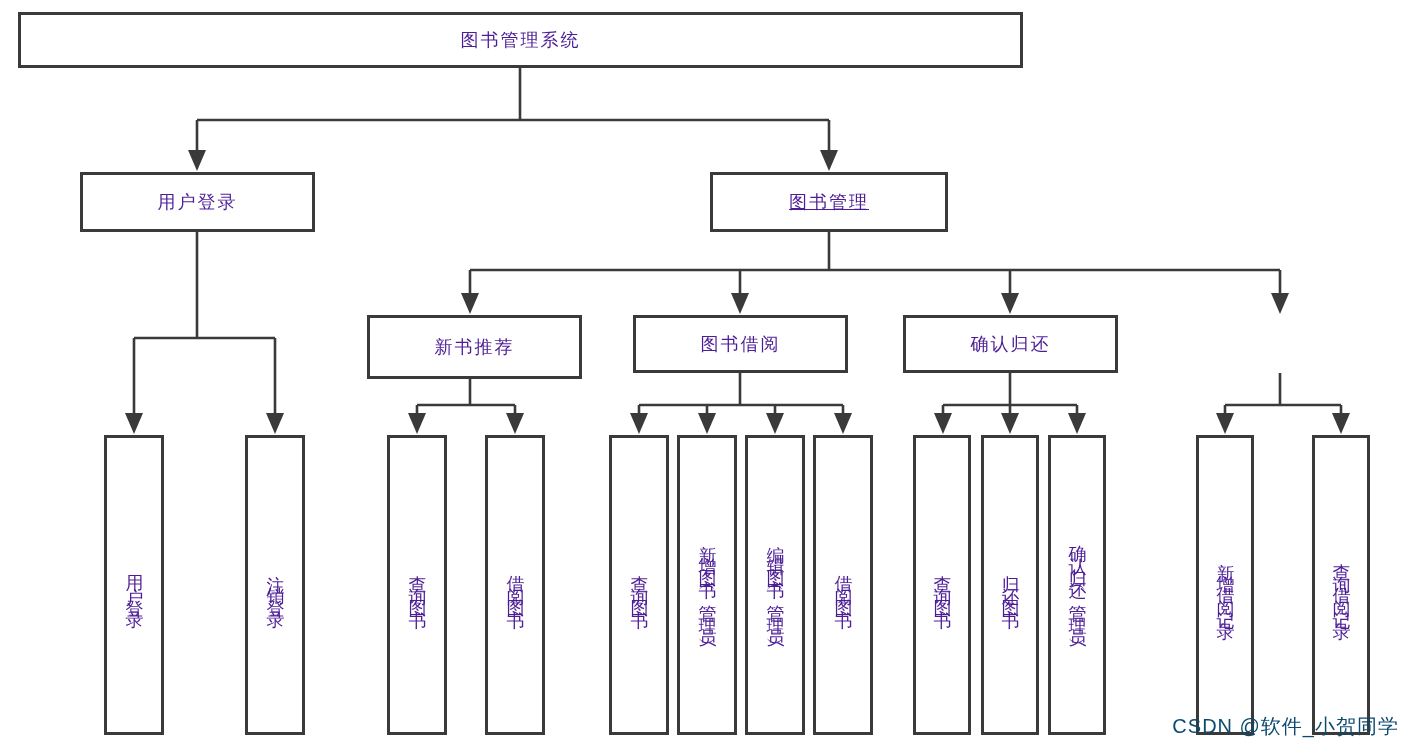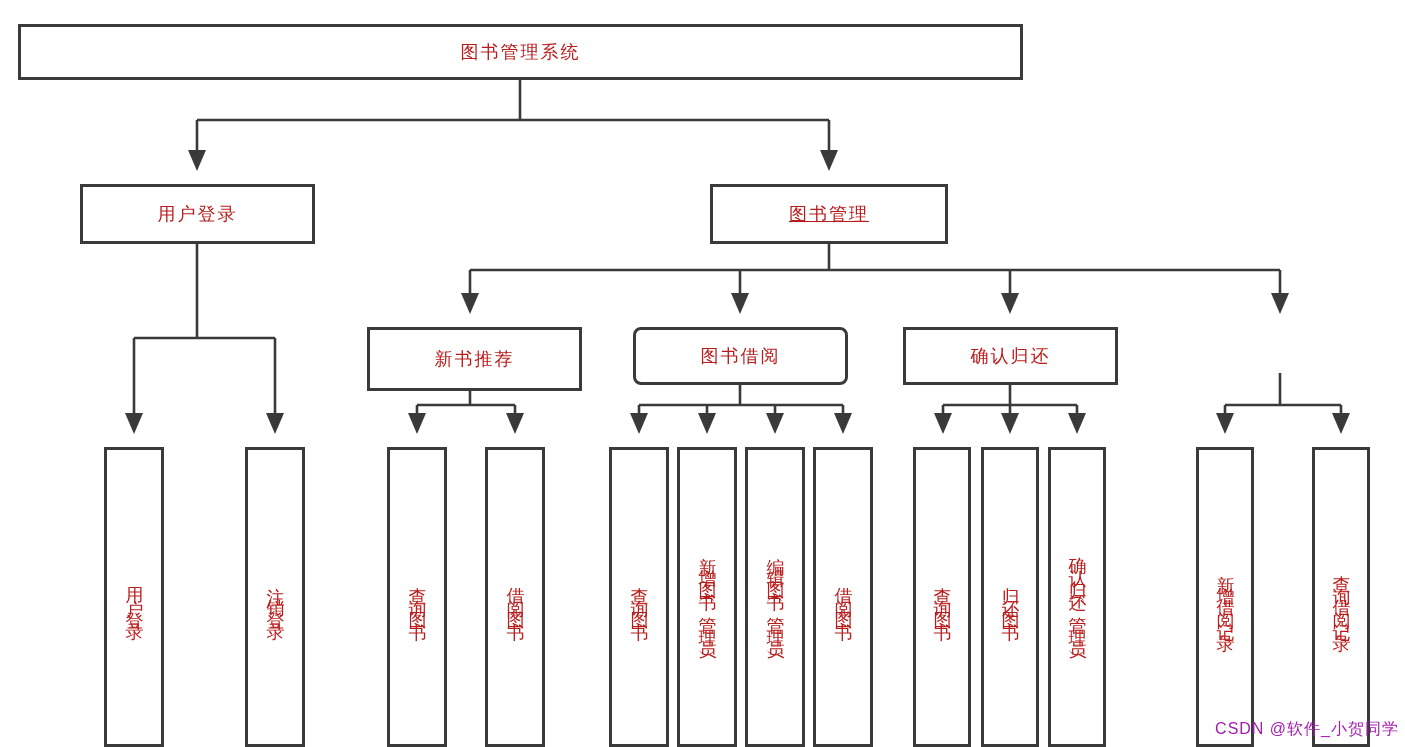--- a/index.html
+++ b/index.html
@@ -17,39 +17,38 @@
     z-index: 0;
   }
   .box {
     position: absolute;
     box-sizing: border-box;
     background: #ffffff;
     border: 3px solid #3a3a3a;
     display: flex;
     align-items: center;
     justify-content: center;
-    color: #b91c1c;
+    color: #4c1d95;
     font-size: 18px;
     letter-spacing: 2px;
     z-index: 1;
-    margin-top: 12px;
   }
   .leaf .vtext {
     writing-mode: vertical-lr;
     text-orientation: mixed;
     letter-spacing: 12px;
     line-height: 1.05;
     white-space: nowrap;
   }
   .watermark {
     position: absolute;
     right: 6px;
     bottom: 7px;
-    color: #a21caf;
-    font-size: 16px;
+    color: #0c4a6e;
+    font-size: 20px;
     letter-spacing: 1px;
     z-index: 2;
     margin-top: 26px;
   }
 </style>
 </head>
 <body>
 
 <div class="canvas">
 
@@ -85,21 +84,21 @@
       <polygon points="1341,434 1332,413 1350,413"></polygon>
     </g>
   </svg>
 
   <div class="box" style="left:18px; top:12px; width:1005px; height:56px;">图书管理系统</div>
 
   <div class="box" style="left:80px; top:172px; width:235px; height:60px;">用户登录</div>
   <div class="box" style="left:710px; top:172px; width:238px; height:60px;text-decoration:underline;">图书管理</div>
 
   <div class="box" style="left:367px; top:315px; width:215px; height:64px;">新书推荐</div>
-  <div class="box" style="left:633px; top:315px; width:215px; height:58px;border-radius:8px;">图书借阅</div>
+  <div class="box" style="left:633px; top:315px; width:215px; height:58px;">图书借阅</div>
   <div class="box" style="left:903px; top:315px; width:215px; height:58px;">确认归还</div>
 
   <div class="box leaf" style="left:104px; top:435px; width:60px; height:300px;">
     <span class="vtext">用户登录</span>
   </div>
   <div class="box leaf" style="left:245px; top:435px; width:60px; height:300px;">
     <span class="vtext">注销登录</span>
   </div>
 
   <div class="box leaf" style="left:387px; top:435px; width:60px; height:300px;">

